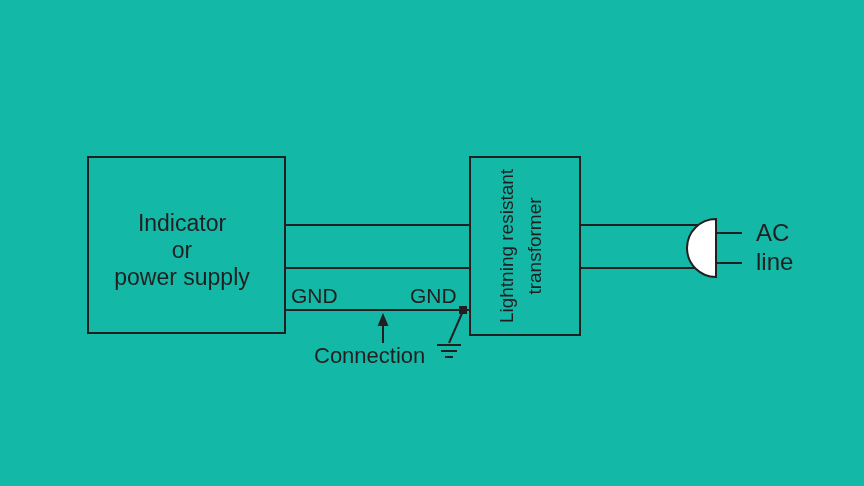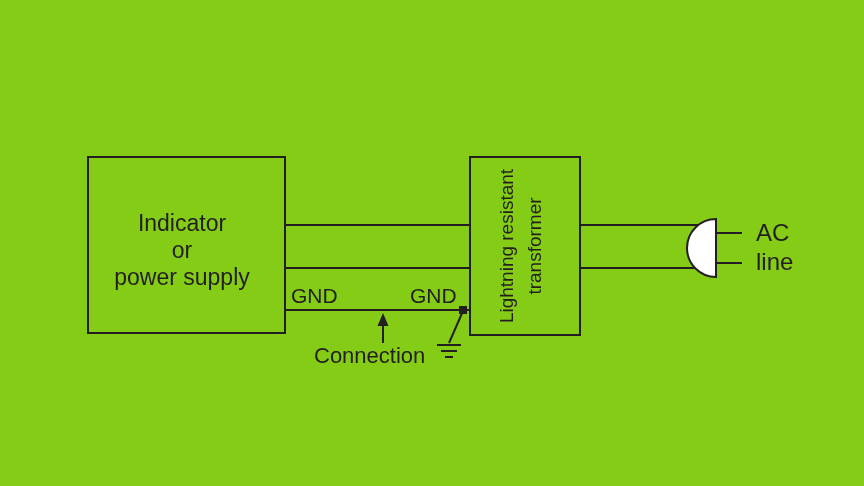--- a/index.html
+++ b/index.html
@@ -8,21 +8,21 @@
     background: #ffffff;
     width: 864px;
     height: 486px;
     overflow: hidden;
     font-family: "Liberation Sans", sans-serif;
   }
   .stage {
     position: relative;
     width: 864px;
     height: 486px;
-    background: #84cc16;
+    background: #14b8a6;
   }
   svg text {
     fill: #231f20;
     font-family: "Liberation Sans", sans-serif;
   }
   .box {
     fill: none;
     stroke: #231f20;
     stroke-width: 2;
   }

